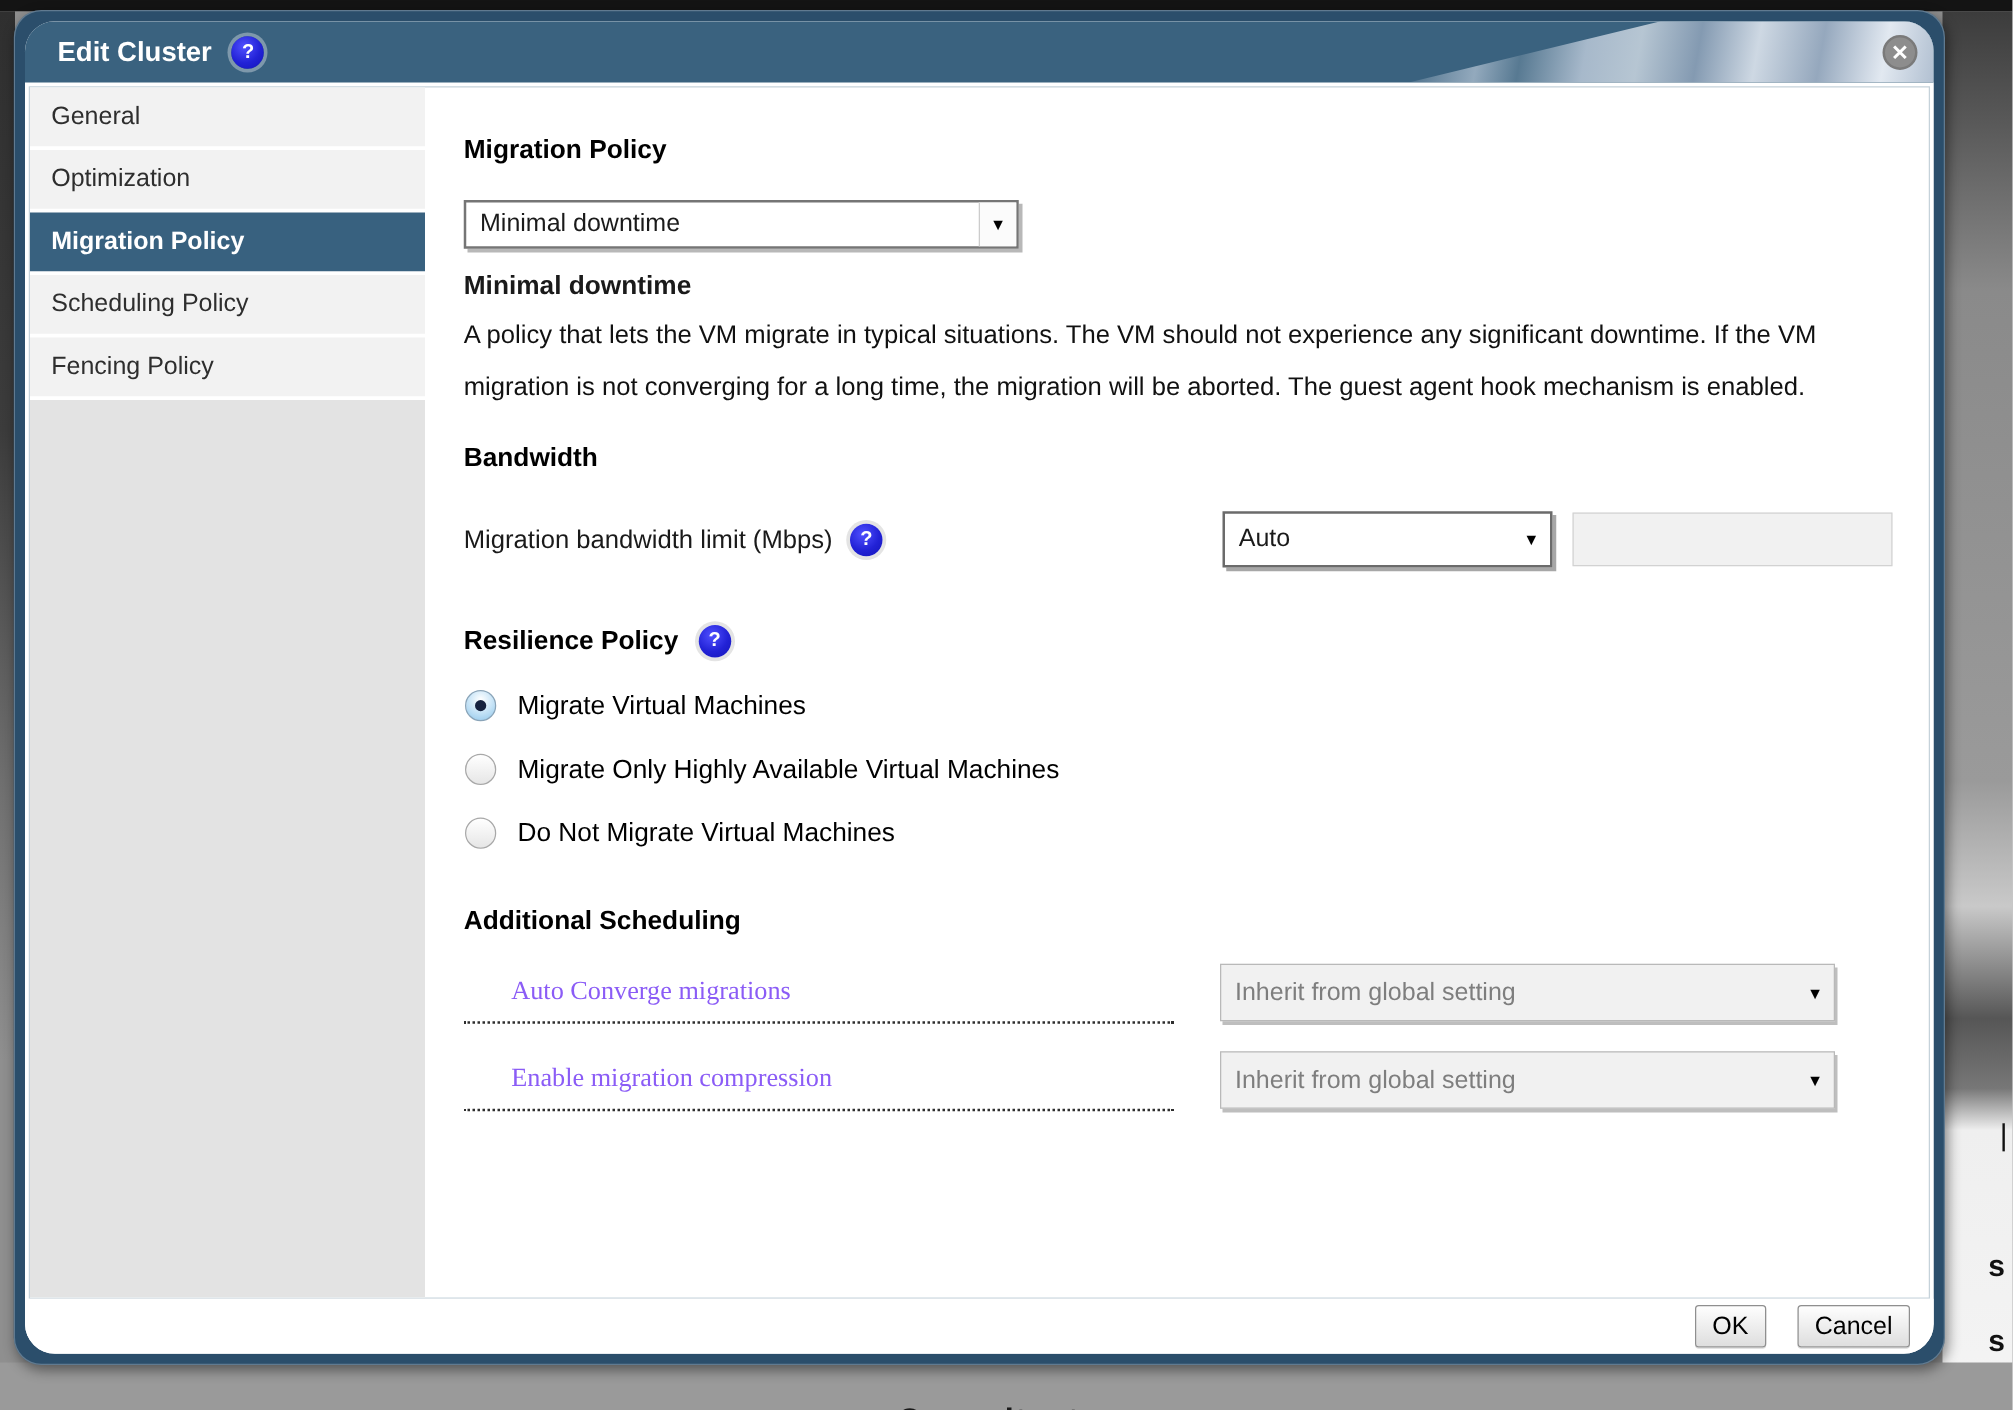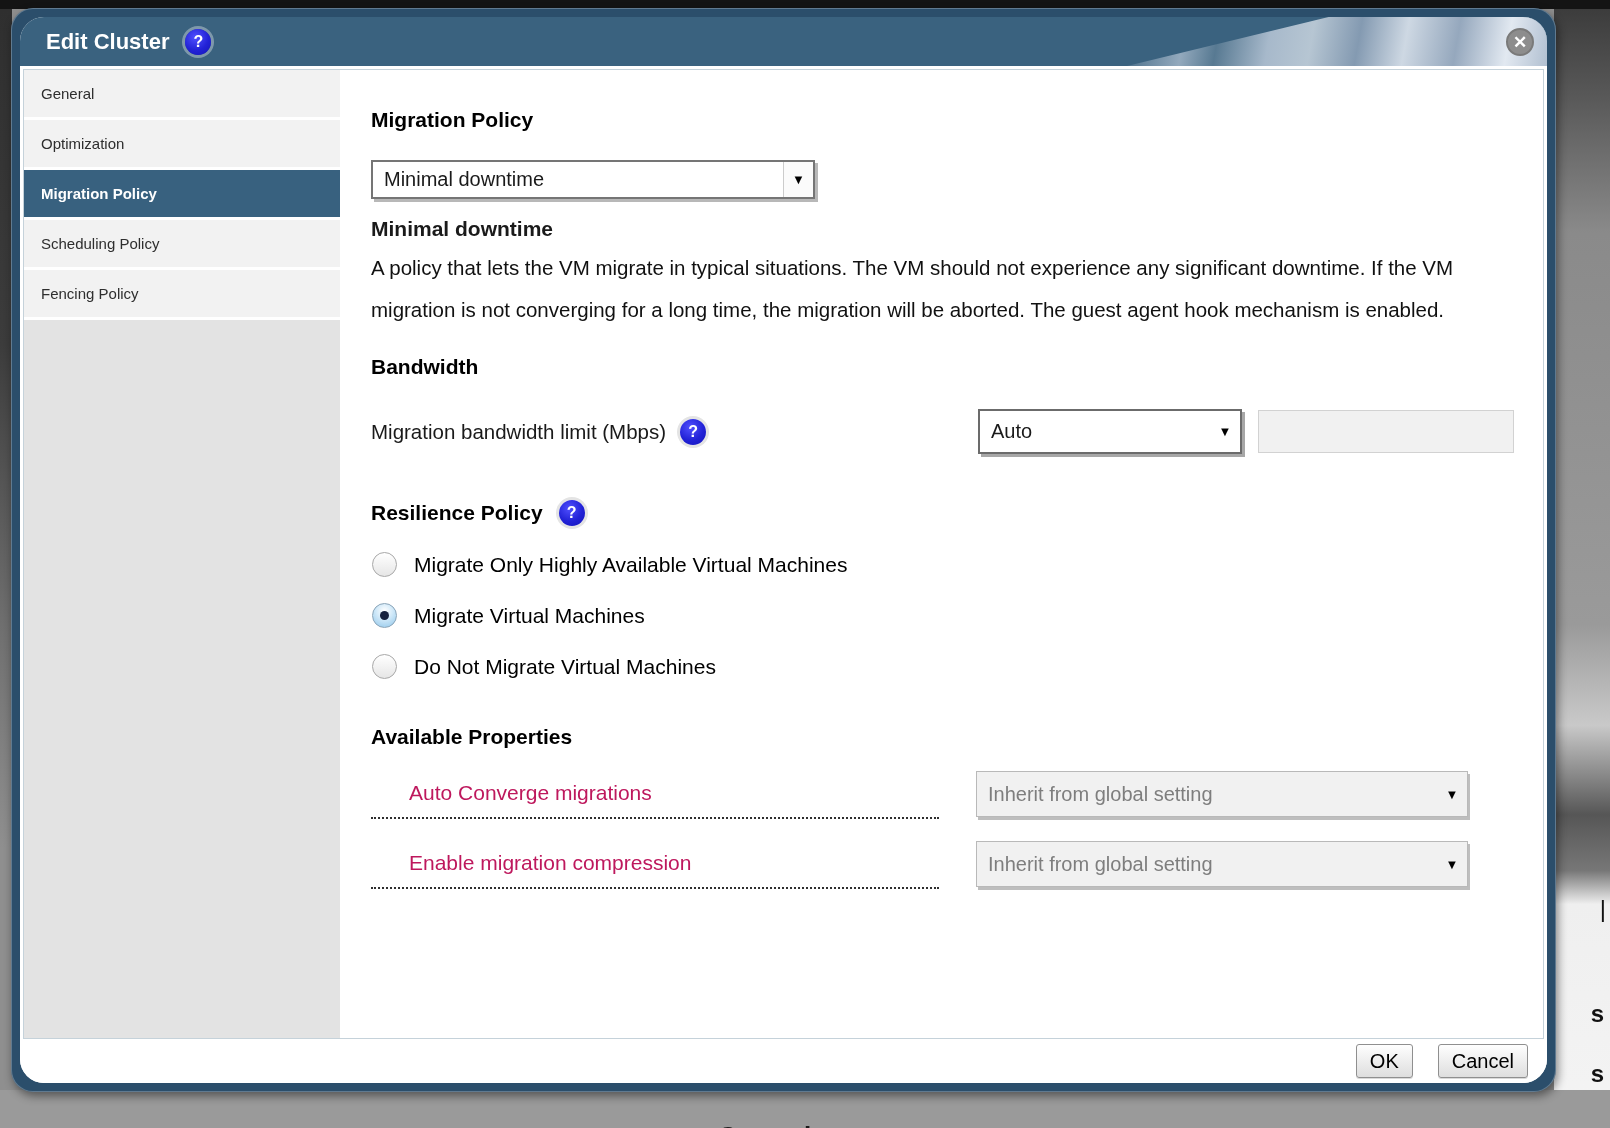--- a/index.html
+++ b/index.html
@@ -46,21 +46,21 @@
               background:#8d8d8d; border:2px solid #7a7a7a; color:#ffffff; font-size:17px;
               font-weight:bold; display:flex; align-items:center; justify-content:center; cursor:pointer; }
 
   
   .content-box { flex:1 1 auto; margin:3px 3px 0 3px; border:1px solid #c5d2da;
                  display:flex; overflow:hidden; background:#ffffff; }
 
   
   .sidebar { width:316px; flex:0 0 auto; background:#ffffff; display:flex; flex-direction:column; }
   .tab { height:47px; margin-bottom:3px; background:#f2f2f2; display:flex; align-items:center;
-         padding-left:17px; font-size:15px; color:#2e2e2e; cursor:pointer; flex:0 0 auto; }
+         padding-left:17px; font-size:20px; color:#2e2e2e; cursor:pointer; flex:0 0 auto; }
   .tab.selected { background:#38617f; color:#ffffff; font-weight:bold; }
   .sidebar-fill { flex:1 1 auto; background:#e3e3e3; }
 
   
   .main { flex:1 1 auto; padding:38px 0 0 31px; font-size:20px; color:#1a1a1a; }
   .h-section { font-size:21px; font-weight:bold; color:#000; }
 
   
   .sel { display:flex; align-items:center; background:#fff; cursor:pointer; }
   .sel .sel-text { flex:1 1 auto; padding-left:11px; white-space:nowrap; overflow:hidden; }
@@ -88,21 +88,21 @@
            background:linear-gradient(#ffffff, #e6e6e6); border:1px solid #a8a8a8; position:relative; }
   .radio.checked { background:radial-gradient(circle at 50% 30%, #ffffff 0%, #cde7f8 45%, #8fc6ea 100%);
            border:1px solid #8aa4b8; }
   .radio.checked::after { content:""; position:absolute; left:50%; top:50%; width:9px; height:9px;
            margin:-4.5px 0 0 -4.5px; border-radius:50%; background:#16223f; }
   .radio-label { font-size:21px; color:#000; }
 
   .addl-heading { margin-top:46px; }
   .prop-row { display:flex; align-items:flex-end; margin-top:22px; }
   .prop-label-wrap { width:568px; flex:0 0 auto; border-bottom:2px dotted #2e2e2e;
-                     padding:0 0 12px 38px; color:#be185d; font-size:21px; }
+                     padding:0 0 12px 38px; color:#8b5cf6; font-size:21px;font-family:Liberation Serif, serif; }
   .prop-sel-wrap { margin-left:37px; padding-bottom:2px; }
 
   
   .footer { flex:0 0 44px; display:flex; align-items:center; justify-content:flex-end;
             gap:25px; padding-right:19px; background:#ffffff; }
   .btn { height:34px; padding:0 13px; font-size:20px; font-family:"Liberation Sans",sans-serif;
          background:linear-gradient(#fefefe, #dedede); border:1px solid #8f8f8f; border-radius:3px;
          color:#000; cursor:pointer; box-shadow:0 1px 0 rgba(0,0,0,0.15); }
 </style>
 </head>
@@ -163,33 +163,33 @@
           </div>
           <input class="text-input" type="text" disabled="" value="" style="">
         </div>
 
         <div class="res-heading-row">
           <span class="h-section">Resilience Policy</span>
           <span class="help-badge" style="box-shadow:0 0 0 3px #e4e4e4;">?</span>
         </div>
 
         <div class="radio-row">
+          <span class="radio checked"></span>
+          <span class="radio-label">Migrate Virtual Machines</span>
+        </div>
+        <div class="radio-row">
           <span class="radio"></span>
           <span class="radio-label">Migrate Only Highly Available Virtual Machines</span>
-        </div>
-        <div class="radio-row">
-          <span class="radio checked"></span>
-          <span class="radio-label">Migrate Virtual Machines</span>
         </div>
         <div class="radio-row">
           <span class="radio"></span>
           <span class="radio-label">Do Not Migrate Virtual Machines</span>
         </div>
 
-        <div class="h-section addl-heading">Available Properties</div>
+        <div class="h-section addl-heading">Additional Scheduling</div>
 
         <div class="prop-row">
           <div class="prop-label-wrap">Auto Converge migrations</div>
           <div class="prop-sel-wrap">
             <div class="sel sel-inherit">
               <span class="sel-text">Inherit from global setting</span>
               <span class="sel-arrow">▼</span>
             </div>
           </div>
         </div>

